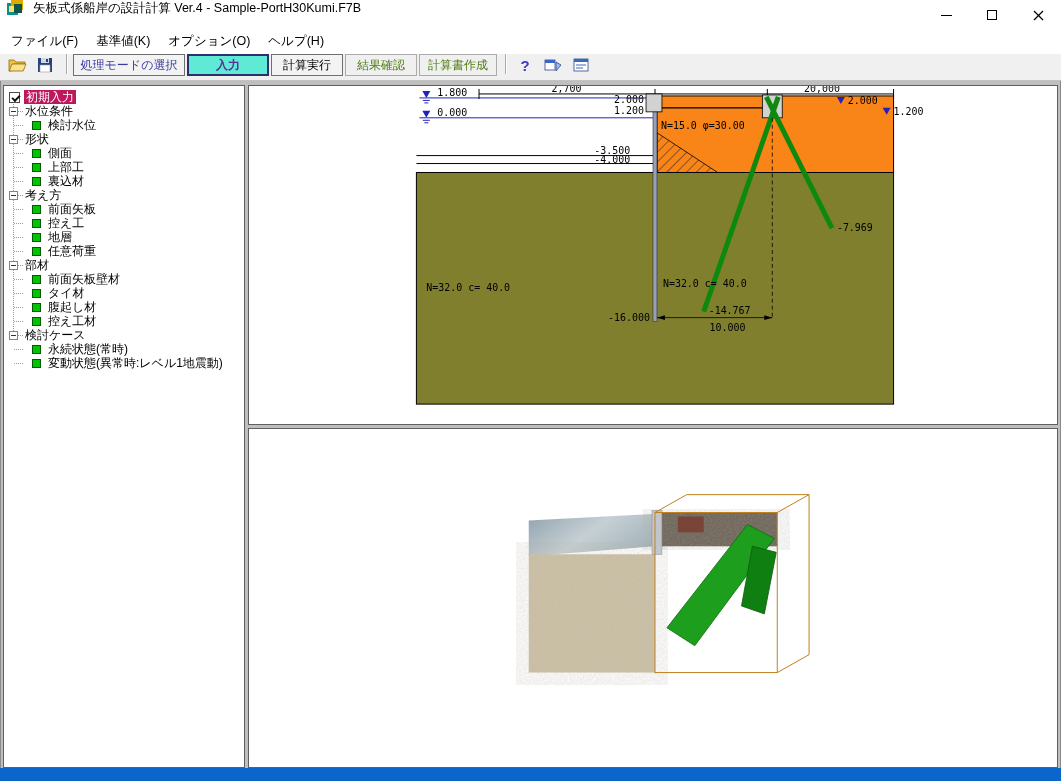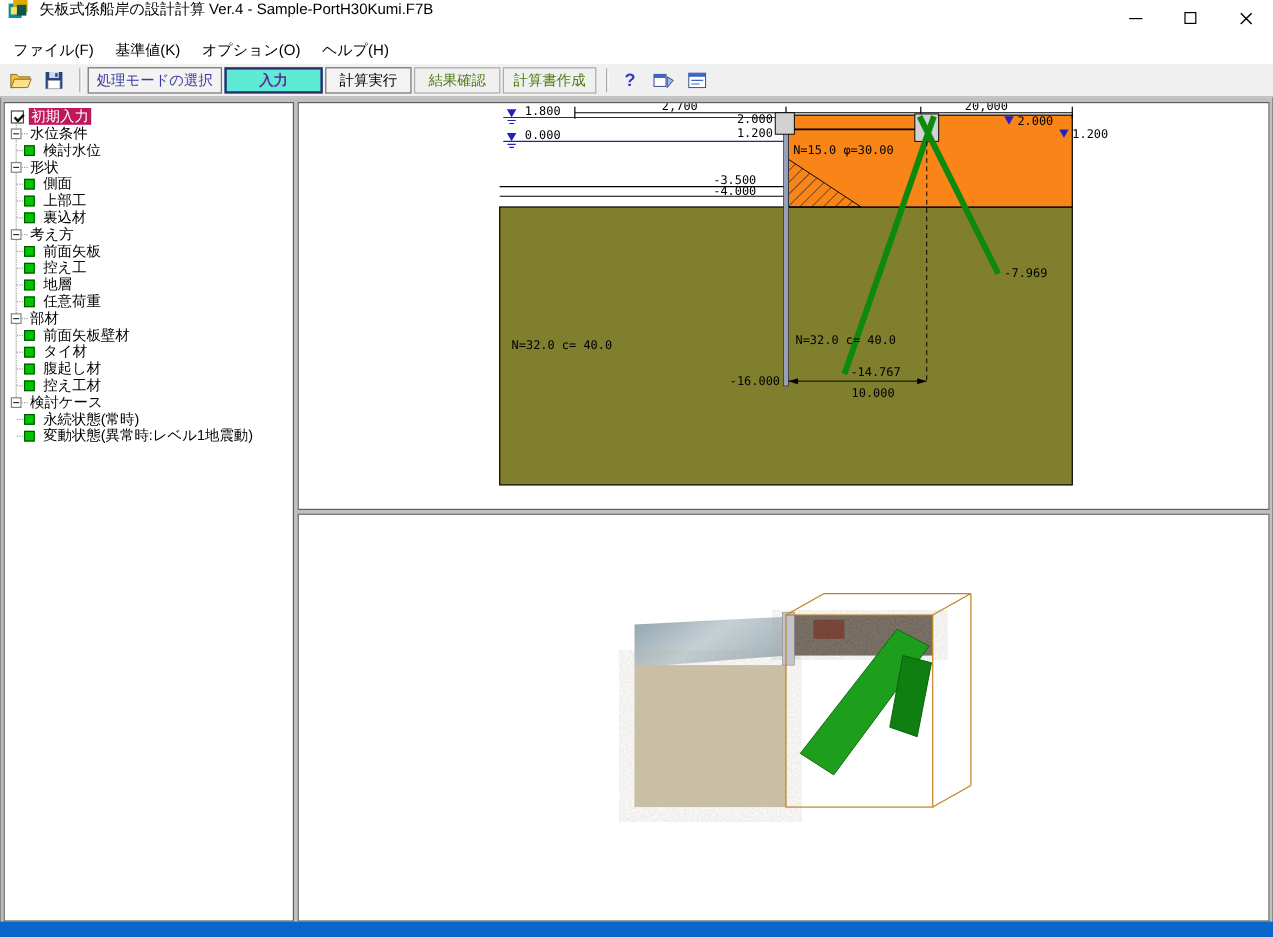--- a/index.html
+++ b/index.html
@@ -9,25 +9,25 @@
   
   .titlebar{position:absolute;left:0;top:0;width:1061px;height:30px;background:#fff;display:flex;}
   .app-icon{width:18px;height:16px;margin:0 8px 0 7px;flex:0 0 auto}
   .title-text{font-size:12.5px;color:#000;white-space:nowrap}
   .win-controls{margin-left:auto;display:flex;height:100%}
   .win-btn{width:46px;height:100%;display:flex;align-items:center;justify-content:center}
   .min-glyph{width:11px;height:1px;background:#000}
   .max-glyph{width:10px;height:10px;border:1px solid #000}
 
   
-  .menubar{position:absolute;left:0;top:30px;width:1061px;height:24px;background:#fff;display:flex;align-items:center;padding-left:2px}
+  .menubar{position:absolute;left:0;top:30px;width:1061px;height:24px;background:#fff;display:flex;align-items:flex-start;padding-left:2px}
   .menu-item{padding:3px 9px;font-size:12.5px;color:#000;white-space:nowrap}
 
   
-  .toolbar{position:absolute;left:0;top:54px;width:1061px;height:27px;background:#f0f0f0;display:flex;align-items:center;padding:7px 4px;border-bottom:1px solid #c2c2c2}
+  .toolbar{position:absolute;left:0;top:54px;width:1061px;height:27px;background:#f0f0f0;display:flex;padding:0 4px;border-bottom:1px solid #c2c2c2}
   .tb-icon{width:26px;height:22px;background:transparent;border:1px solid transparent;display:flex;align-items:center;justify-content:center;margin-right:2px}
   .tb-sep{width:1px;height:20px;background:#aaa;box-shadow:1px 0 0 #fff;margin:0 6px}
   .tb-btn{height:22px;background:#f3f3f3;border:1px solid #707070;font-size:12px;font-family:inherit;padding:0 4px;margin-right:2px;white-space:nowrap;color:#000}
   .tb-btn.mode{width:112px;color:#3a3aa0}
   .tb-btn.input{width:82px;color:#5a2d9a;border:2px solid #2e2e6e;background:#5eead4;font-weight:bold}
   .tb-btn.plain{width:72px}
   .tb-btn.report{width:78px}
   .tb-btn.disabled{color:#4d7c0f;border-color:#ababab;background:#f0f0f0}
   .help-q{font-size:15px;font-weight:bold;color:#3c3cc0}
 
@@ -38,21 +38,21 @@
   .statusbar{position:absolute;left:0;top:768px;width:1061px;height:13px;background:#0b66cc}
   svg.fill{width:100%;height:100%;display:block}
 
   
   .tree-inner{position:relative;height:100%}
   .tree-spine{position:absolute;left:9px;top:11px;height:238px;border-left:1px dotted #9a9a9a}
   .trow{position:relative;height:14px;line-height:14px;display:flex;align-items:center;white-space:nowrap}
   .trow::before{content:"";position:absolute;left:10px;top:7px;width:9px;border-top:1px dotted #9a9a9a}
   .trow.first::before{display:none}
   .trow.parent{padding-left:5px}
-  .trow.leaf{padding-left:16px}
+  .trow.leaf{padding-left:28px}
   .trow.root-check{padding-left:5px}
   .exp{position:relative;z-index:1;width:9px;height:9px;border:1px solid #848484;background:#fff;display:inline-flex;align-items:center;justify-content:center;margin-right:5px;flex:0 0 auto}
   .exp::after{content:"";display:block;width:5px;height:1px;background:#333}
   .gicon{position:relative;z-index:1;width:9px;height:9px;background:#00c400;border:1px solid #005a00;margin-right:5px;flex:0 0 auto}
   .cbox{position:relative;z-index:1;width:11px;height:11px;border:1px solid #4a4a4a;background:#fff;margin-right:4px;flex:0 0 auto}
   .cbox::after{content:"";position:absolute;left:2px;top:2px;width:6px;height:3px;border-left:2px solid #111;border-bottom:2px solid #111;transform:rotate(-45deg)}
   .tlabel{padding:0 2px}
   .trow.selected .tlabel{background:#be185d;color:#fff}
 
   

